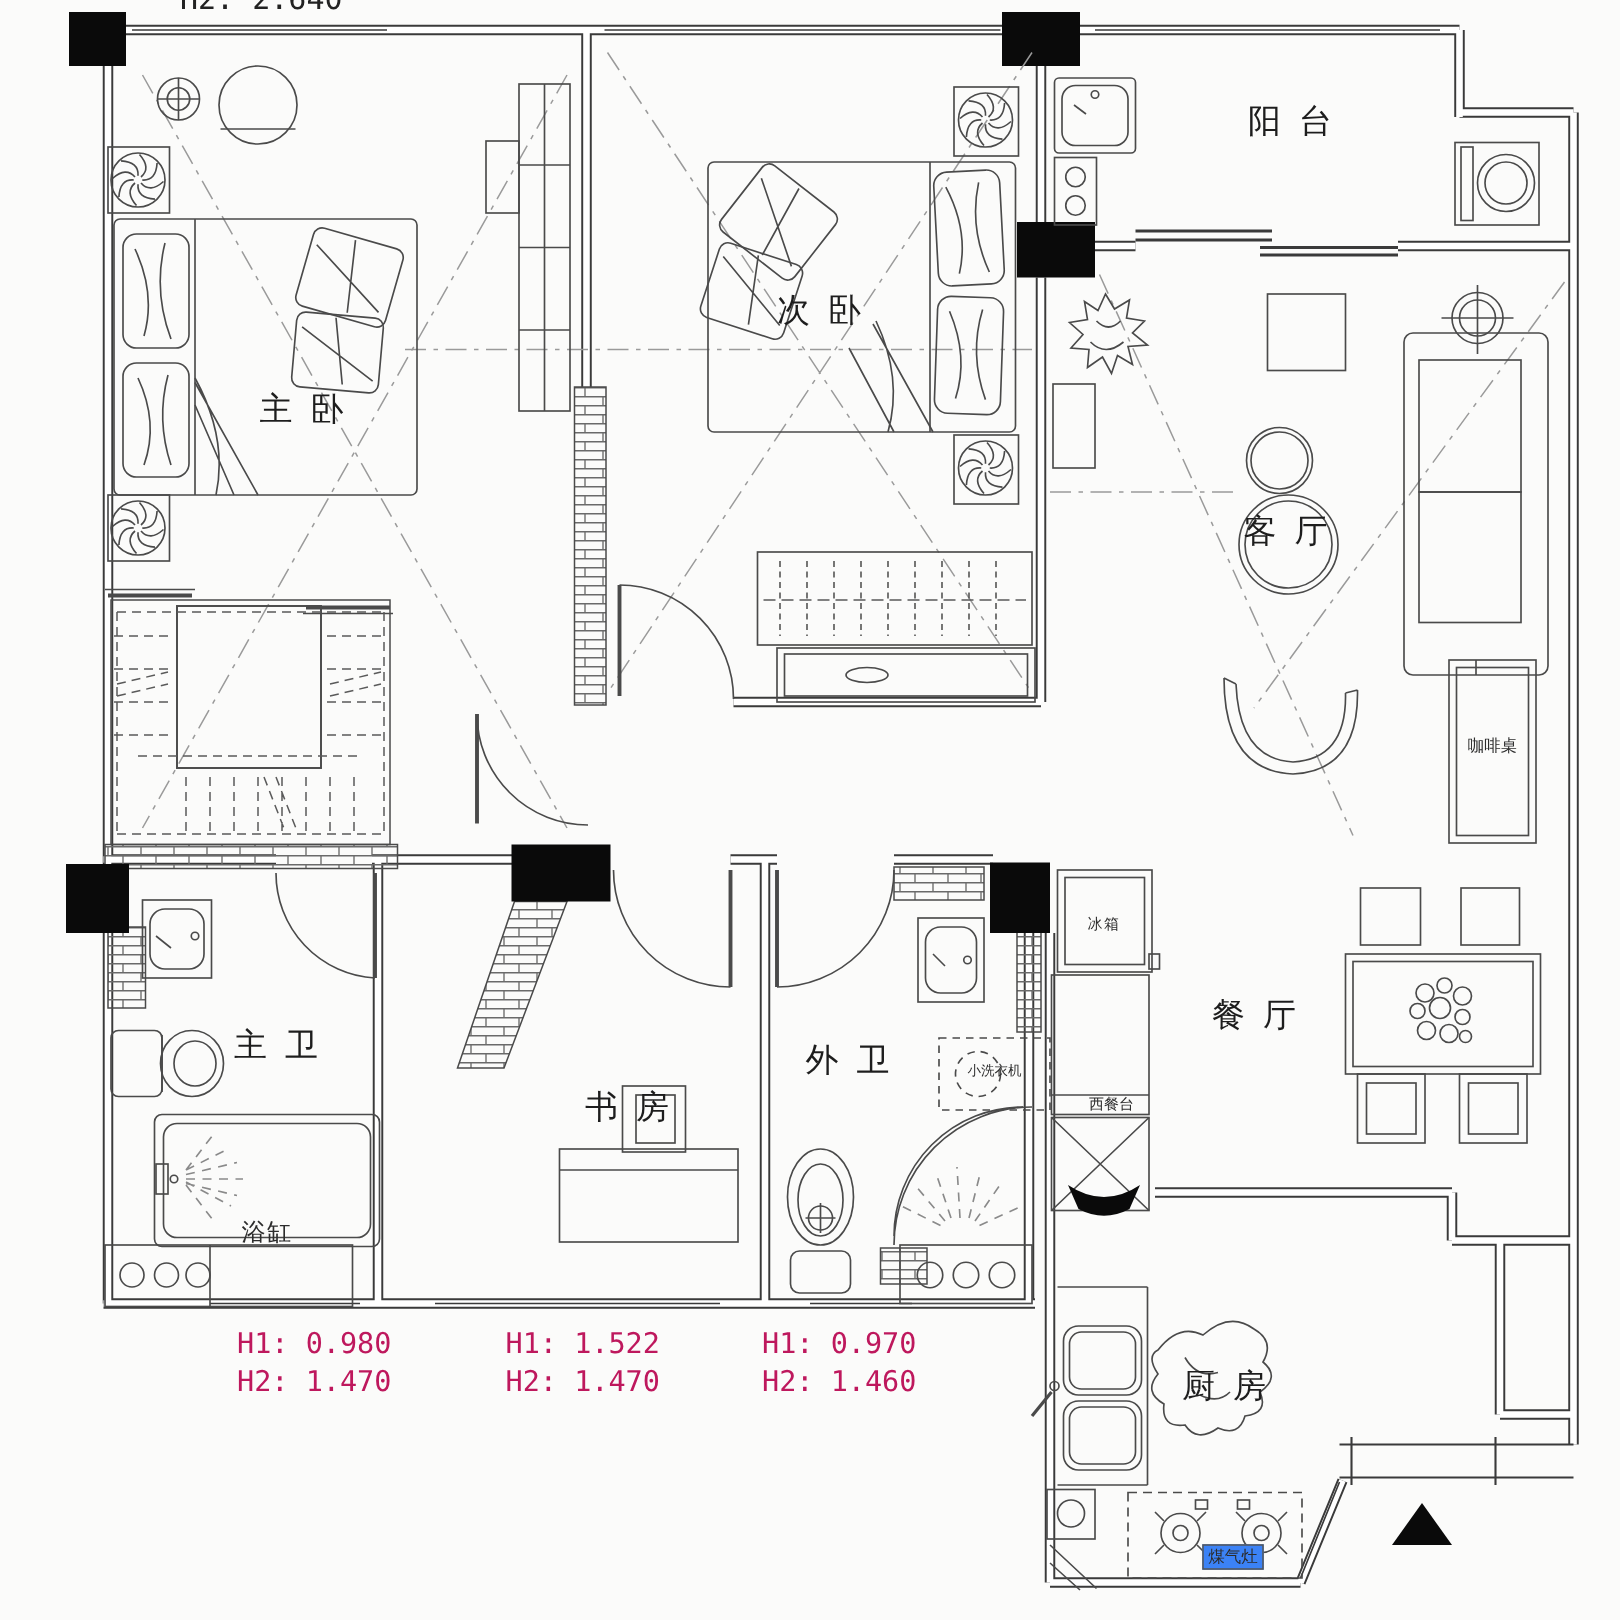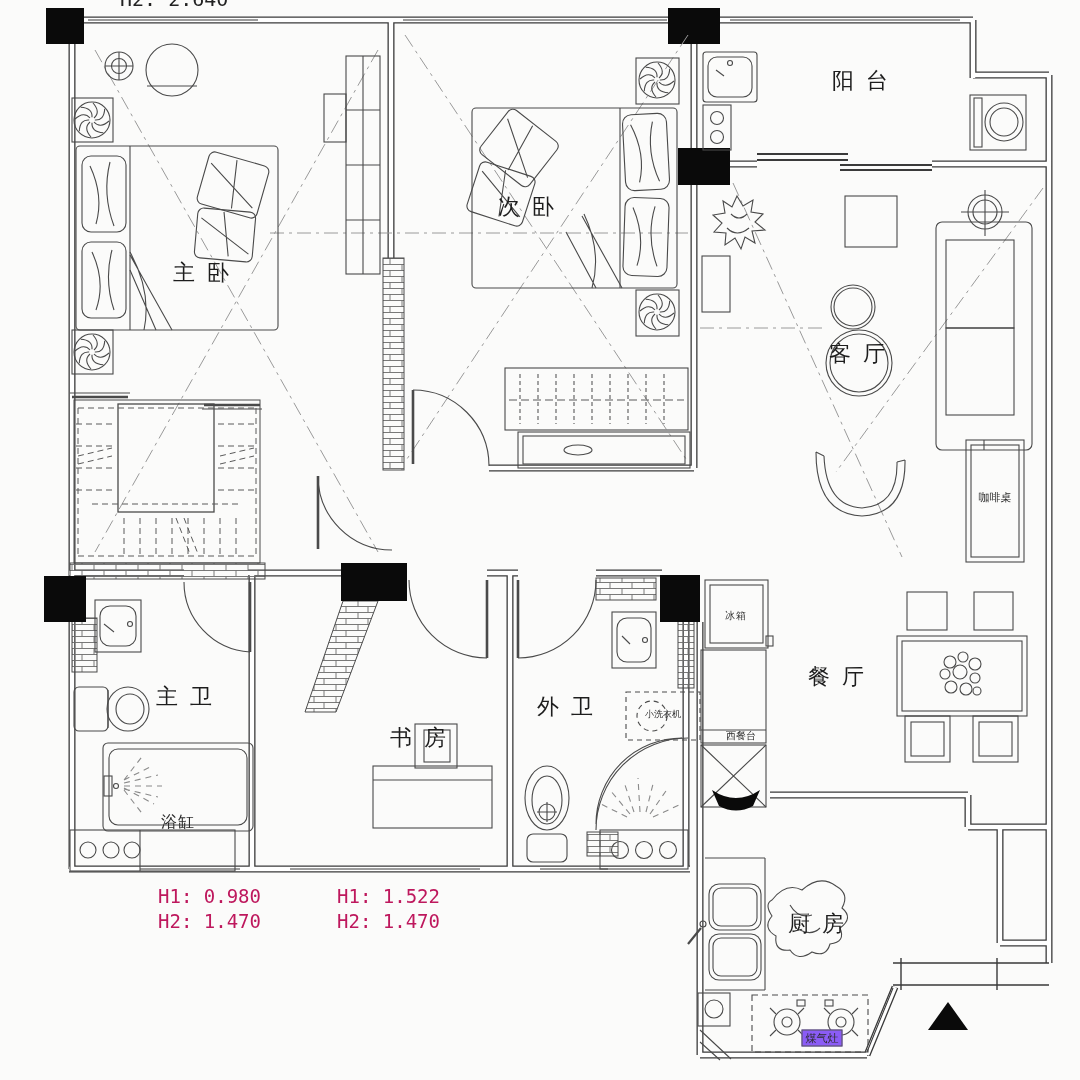--- a/index.html
+++ b/index.html
@@ -2,21 +2,21 @@
 <html><head>
 <meta charset="utf-8">
 <style>
   html,body{margin:0;padding:0;background:#e9e9e7;}
   .stage{position:relative;width:1080px;height:1080px;background:#fbfbfa;overflow:hidden;
          font-family:"DejaVu Sans",sans-serif;}
   .stage svg{position:absolute;left:0;top:0;}
   .lbl{position:absolute;transform:translate(-50%,-50%);white-space:nowrap;color:#1d1d1d;}
   .room{font-size:22px;letter-spacing:12px;font-weight:500;}
   .anno{font-size:10px;letter-spacing:1px;color:#2c2c2c;}
-  .boxed{border:1px solid #555;background:#8b5cf6;padding:0 3px;}
+  .boxed{border:1px solid #555;background:#3b82f6;padding:0 3px;}
   .meas{position:absolute;font-family:"DejaVu Sans Mono",monospace;font-size:19px;
         line-height:25px;color:#be185d;}
   .cliptop{position:absolute;top:-13px;left:120px;font-family:"DejaVu Sans Mono",monospace;
         font-size:20px;color:#222;}
 </style>
 </head>
 <body>
 
 <div class="stage">
 
@@ -321,21 +321,21 @@
         <circle cx="841" cy="1022" r="5"></circle>
     <path d="M 830,1014 l -6,-6 M 852,1014 l 6,-6 M 830,1030 l -6,6 M 852,1030 l 6,6"></path>
     <rect x="797" y="1000" width="8" height="6"></rect>
         <rect x="825" y="1000" width="8" height="6"></rect>
   </g>
 </svg>
 
 <div class="cliptop">H2: 2.640</div>
 
 <div class="lbl room" style="left:207px;top:273px">主卧</div>
-<div class="lbl room" style="left:532px;top:207px">次卧</div>
+<div class="lbl room" style="left:552px;top:207px">次卧</div>
 <div class="lbl room" style="left:866px;top:81px">阳台</div>
 <div class="lbl room" style="left:863px;top:354px">客厅</div>
 <div class="lbl room" style="left:190px;top:697px">主卫</div>
 <div class="lbl room" style="left:424px;top:738px">书房</div>
 <div class="lbl room" style="left:571px;top:707px">外卫</div>
 <div class="lbl room" style="left:842px;top:677px">餐厅</div>
 <div class="lbl room" style="left:822px;top:924px">厨房</div>
 
 <div class="lbl anno" style="left:178px;top:822px;font-size:16px">浴缸</div>
 <div class="lbl anno" style="left:663px;top:714px;font-size:9px;letter-spacing:0">小洗衣机</div>
@@ -345,14 +345,18 @@
 <div class="lbl anno boxed" style="left:822px;top:1038px;font-size:11px;letter-spacing:0">煤气灶</div>
 
 <div class="meas" style="left:158px;top:884px">
   <div>H1: 0.980</div>
   <div>H2: 1.470</div>
 </div>
 <div class="meas" style="left:337px;top:884px">
   <div>H1: 1.522</div>
   <div>H2: 1.470</div>
 </div>
-
+<div class="meas" style="left:508px;top:884px">
+  <div>H1: 0.970</div>
+  <div>H2: 1.460</div>
 </div>
 
+</div>
+
 </body></html>

